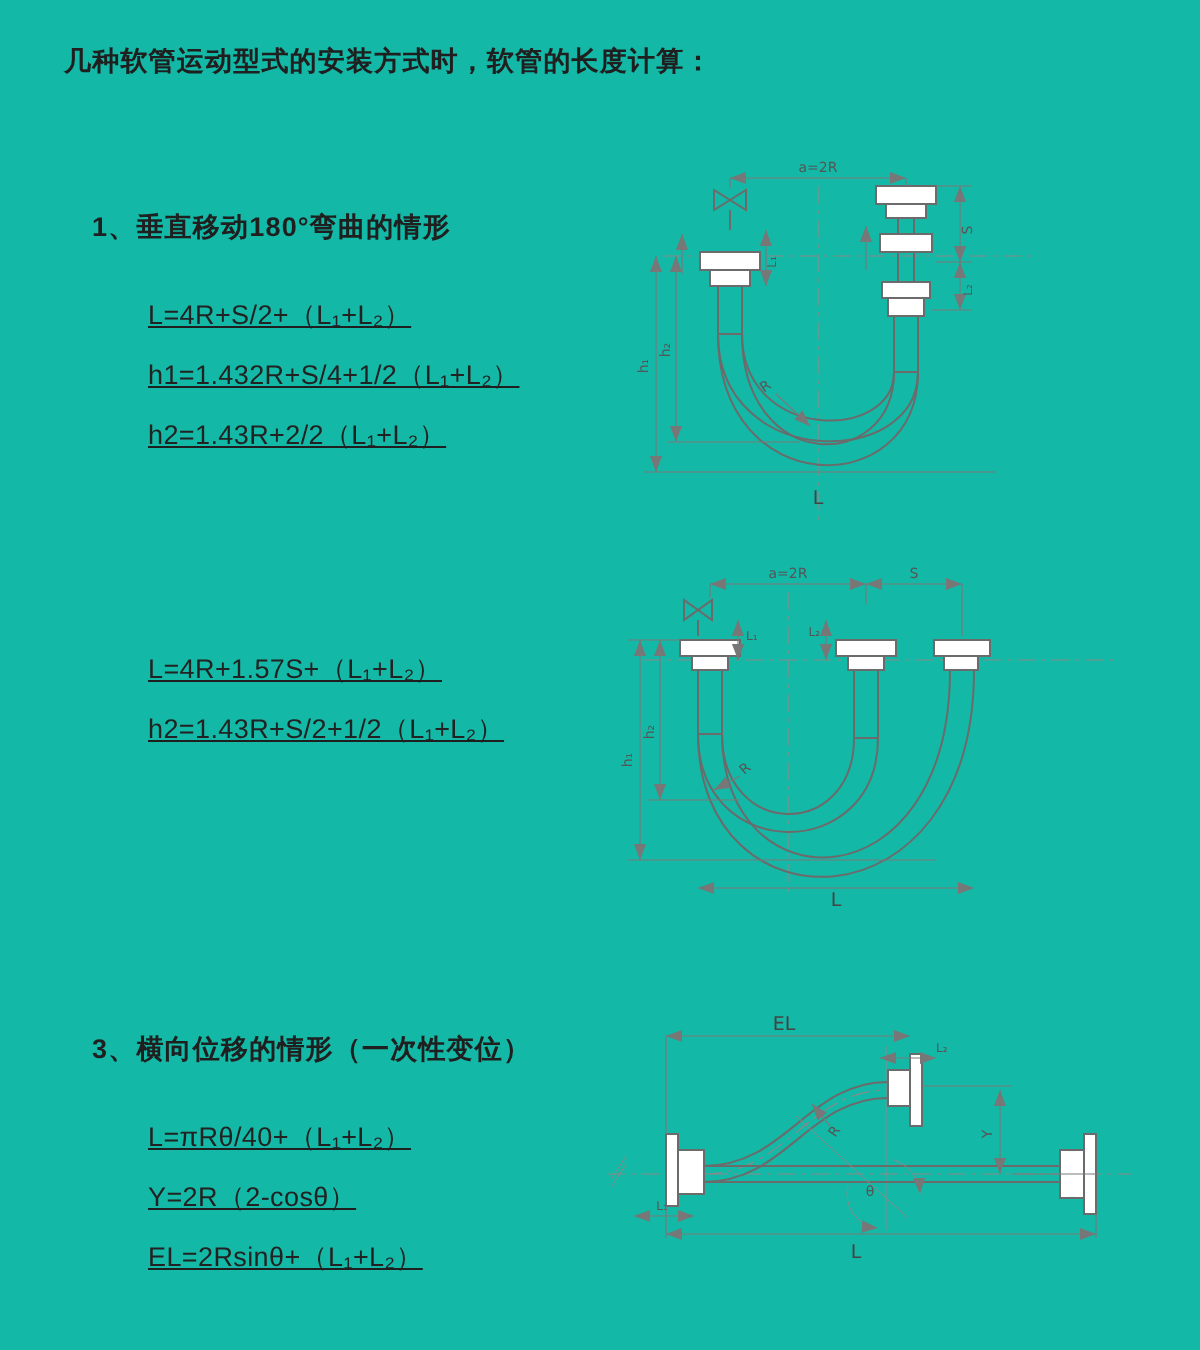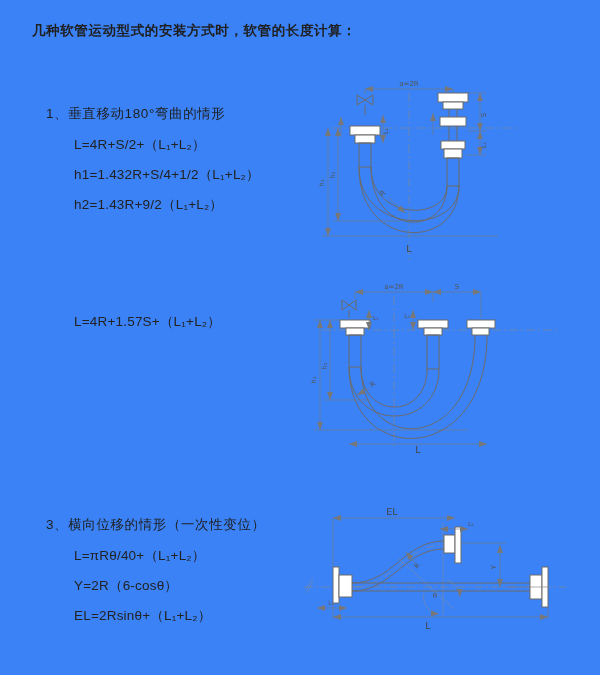--- a/index.html
+++ b/index.html
@@ -1,21 +1,21 @@
 <!DOCTYPE html>
 <html><head>
 <meta charset="utf-8">
 <style>
   html,body{margin:0;padding:0;background:#fff;}
-  .page{position:relative;width:600px;height:675px;background:#3b82f6;overflow:hidden;
+  .page{position:relative;width:600px;height:675px;background:#14b8a6;overflow:hidden;
         font-family:"Liberation Sans","DejaVu Sans",sans-serif;color:#1f1f1f;}
   .title{position:absolute;left:32px;top:22px;font-size:13.5px;font-weight:600;letter-spacing:.6px;}
   .section{position:absolute;left:46px;}
-  .sec-heading{font-size:13.5px;font-weight:400;letter-spacing:.6px;}
-  .sec-body{margin-left:28px;margin-top:7px;}
+  .sec-heading{font-size:13.5px;font-weight:700;letter-spacing:.6px;}
+  .sec-body{margin-left:28px;margin-top:20px;text-decoration:underline;}
   .fline{height:30px;display:flex;align-items:center;font-size:13.5px;letter-spacing:.2px;color:#222;}
   svg.diag{position:absolute;}
   svg .ink{stroke:#6b6b6b;stroke-width:1;fill:none;}
   svg .fit{stroke:#6b6b6b;stroke-width:1;fill:#ffffff;}
   svg .dim{stroke:#7a7a7a;stroke-width:.6;fill:none;}
   svg .thin{stroke:#8a8a8a;stroke-width:.5;fill:none;}
   svg .cl{stroke:#8a8a8a;stroke-width:.6;fill:none;stroke-dasharray:9 3 2 3;}
   svg text{font-family:"DejaVu Sans",sans-serif;fill:#555;font-size:7px;}
   svg text.big{font-size:9.5px;fill:#444;}
   svg text.sm{font-size:6px;}
@@ -25,35 +25,36 @@
 
 <div class="page">
 
   <div class="title">几种软管运动型式的安装方式时，软管的长度计算：</div>
 
   <div class="section" style="top:105px;">
     <div class="sec-heading">1、垂直移动180°弯曲的情形</div>
     <div class="sec-body">
       <div class="fline">L=4R+S/2+（L₁+L₂）</div>
       <div class="fline">h1=1.432R+S/4+1/2（L₁+L₂）</div>
-      <div class="fline">h2=1.43R+9/2（L₁+L₂）</div>
+      <div class="fline">h2=1.43R+2/2（L₁+L₂）</div>
     </div>
   </div>
 
   <div class="section" style="top:300px;">
     <div class="sec-body">
       <div class="fline">L=4R+1.57S+（L₁+L₂）</div>
+      <div class="fline">h2=1.43R+S/2+1/2（L₁+L₂）</div>
     </div>
   </div>
 
   <div class="section" style="top:516px;">
     <div class="sec-heading">3、横向位移的情形（一次性变位）</div>
     <div class="sec-body">
       <div class="fline">L=πRθ/40+（L₁+L₂）</div>
-      <div class="fline">Y=2R（6-cosθ）</div>
+      <div class="fline">Y=2R（2-cosθ）</div>
       <div class="fline">EL=2Rsinθ+（L₁+L₂）</div>
     </div>
   </div>
 
   <svg class="diag" style="left:308px;top:73px" width="272" height="192" viewBox="0 0 272 192">
     <defs>
       <marker id="a1" viewBox="0 0 10 10" refX="9" refY="5" markerWidth="9" markerHeight="9" orient="auto-start-reverse" markerUnits="userSpaceOnUse">
         <path d="M0,1.6L9,5L0,8.4z" fill="#777"></path>
       </marker>
       <pattern id="braid1" width="4.5" height="4.5" patternUnits="userSpaceOnUse">

